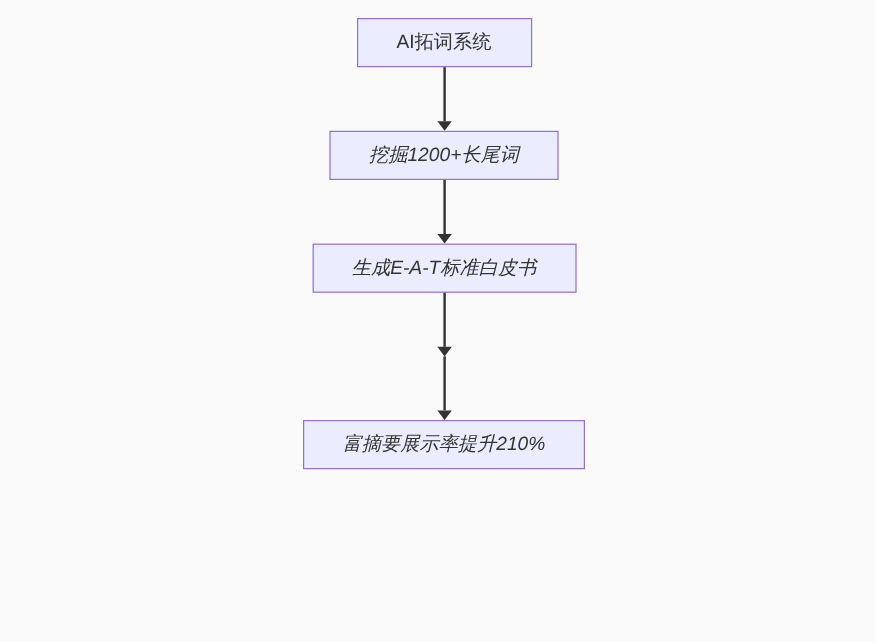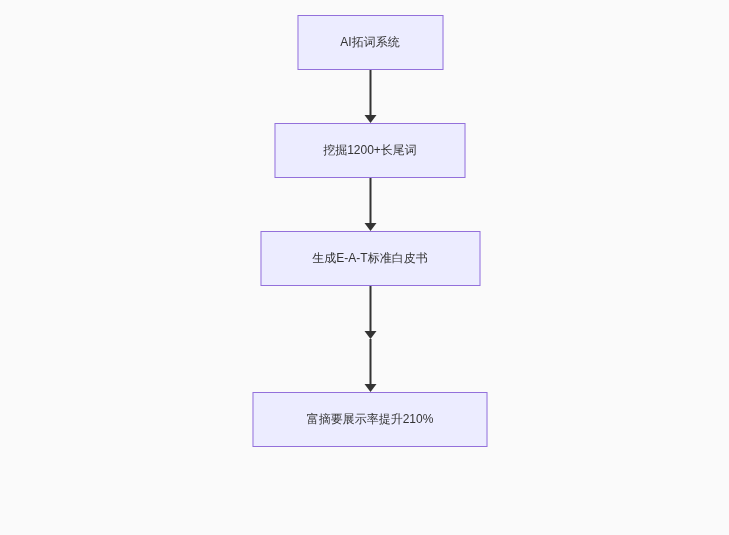--- a/index.html
+++ b/index.html
@@ -18,36 +18,36 @@
     position: absolute;
     left: 370px;
     top: 15px;
     transform: translateX(-50%);
     display: flex;
     flex-direction: column;
     align-items: center;
   }
   .node {
     box-sizing: border-box;
-    height: 55px;
+    height: 41px;
     background: #ECECFF;
     border: 1px solid #9370DB;
     display: flex;
     align-items: center;
     justify-content: center;
     color: #333333;
-    font-size: 12px;
+    font-size: 16px;
     white-space: nowrap;
     text-align: center;
   }
   .n1 { width: 146px; }
-  .n2 { width: 191px; }
-  .n3 { width: 220px; }
+  .n2 { width: 191px; font-style: italic; }
+  .n3 { width: 220px; font-style: italic; }
   .n4 { width: 214px; }
-  .n5 { width: 235px; }
+  .n5 { width: 235px; font-style: italic; }
   .arrow {
     height: 53px;
     display: flex;
     flex-direction: column;
     align-items: center;
   }
   .arrow-line {
     width: 2px;
     flex: 1;
     background: #333333;

